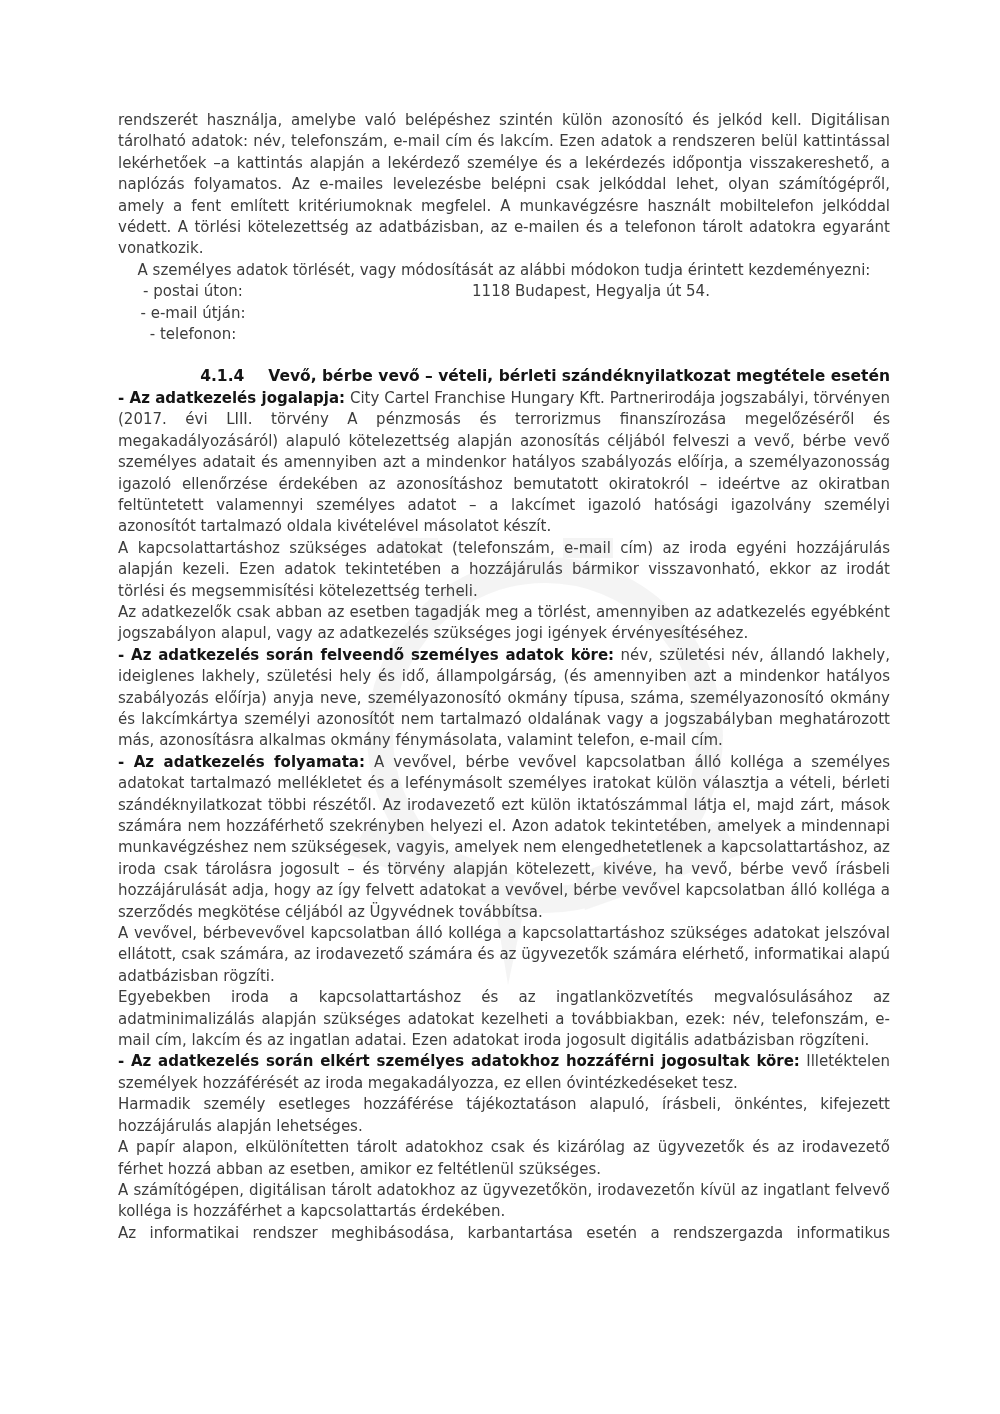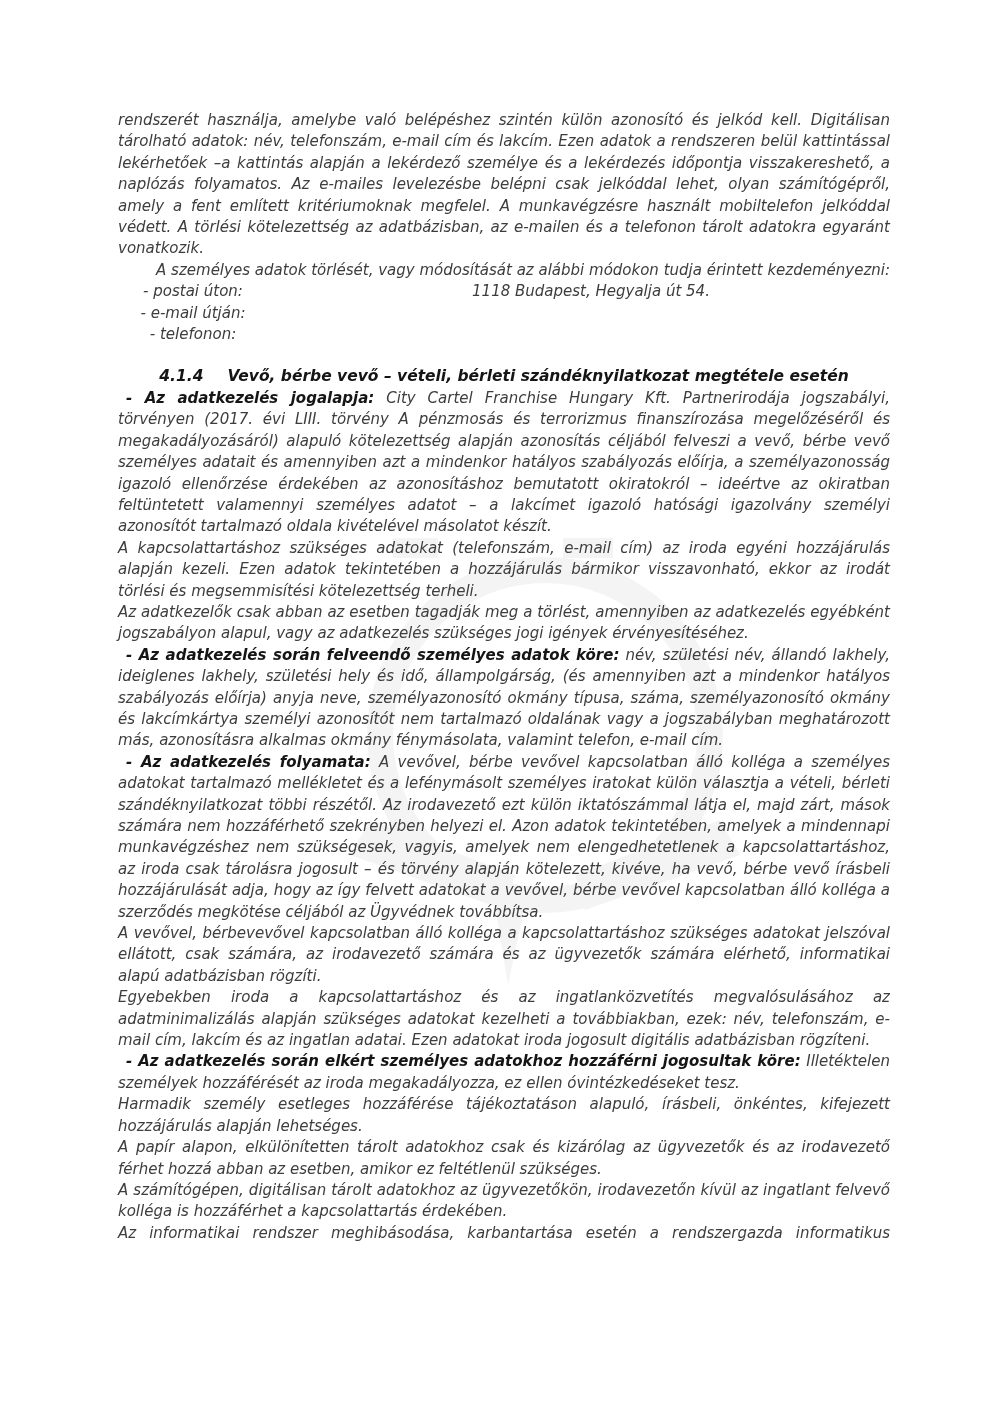--- a/index.html
+++ b/index.html
@@ -7,21 +7,20 @@
     padding: 0;
     background: #ffffff;
   }
   .page {
     position: relative;
     width: 1000px;
     height: 1242px;
     background: #ffffff;
     overflow: hidden;
     font-family: "DejaVu Sans", "Liberation Sans", sans-serif;
-    font-style: italic;
   }
   .watermark {
     position: absolute;
     left: 310px;
     top: 520px;
     width: 470px;
     height: 480px;
     opacity: 0.55;
     pointer-events: none;
   }
@@ -33,33 +32,32 @@
     color: var(--body-text, #3d3d3d);
     font-size: 15px;
     line-height: 21.4px;
     text-align: justify;
   }
   .content p { margin: 0; }
   .para { text-align: justify; }
   .lead {
     font-weight: bold;
     color: var(--heading-text, #151515);
-    margin-left: 8px;
   }
   .deletion-channels { padding-left: 3px; text-align: left; }
-  .deletion-intro { text-align: right; }
+  .deletion-intro { text-align: center; }
   .contact-row { display: flex; text-align: center; }
   .contact-label { width: 150px; flex: none; }
   .contact-value { flex: 1; margin-left: 24px; }
   .section-heading {
     margin-top: 21px !important;
     font-weight: bold;
     font-size: 15.5px;
     color: var(--heading-text, #151515);
-    text-align: center;
+    text-align: right;
   }
   .section-number { margin-right: 24px; }
   .page-number {
     position: absolute;
     top: 1312px;
     left: 0;
     width: 100%;
     text-align: center;
     font-size: 12px;
     color: #4d4d4d;

